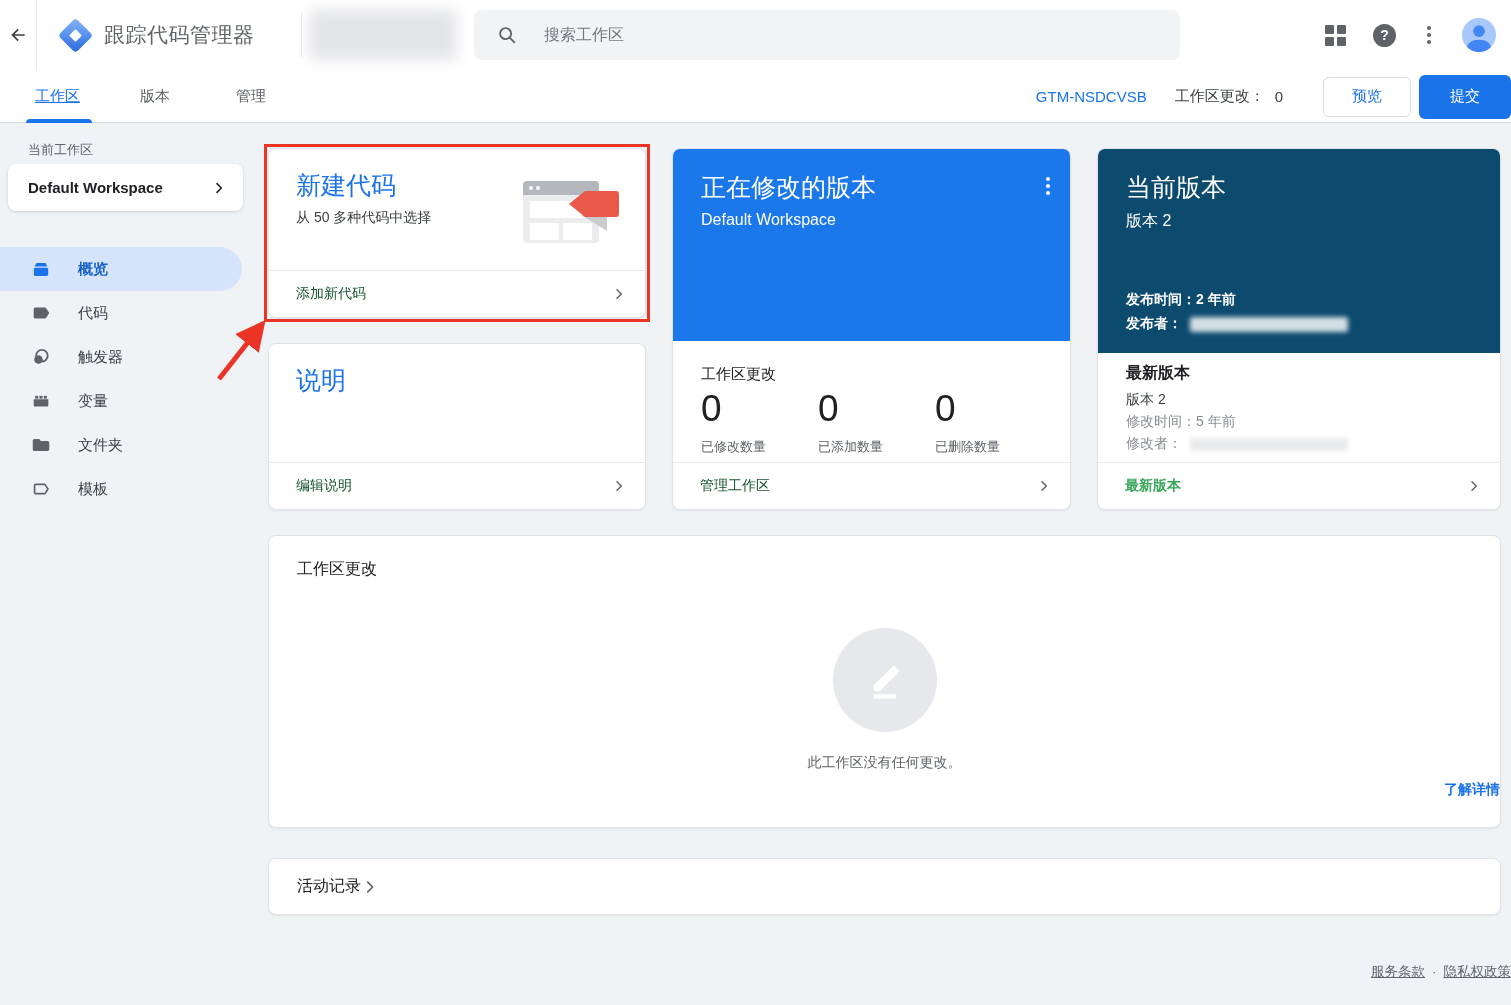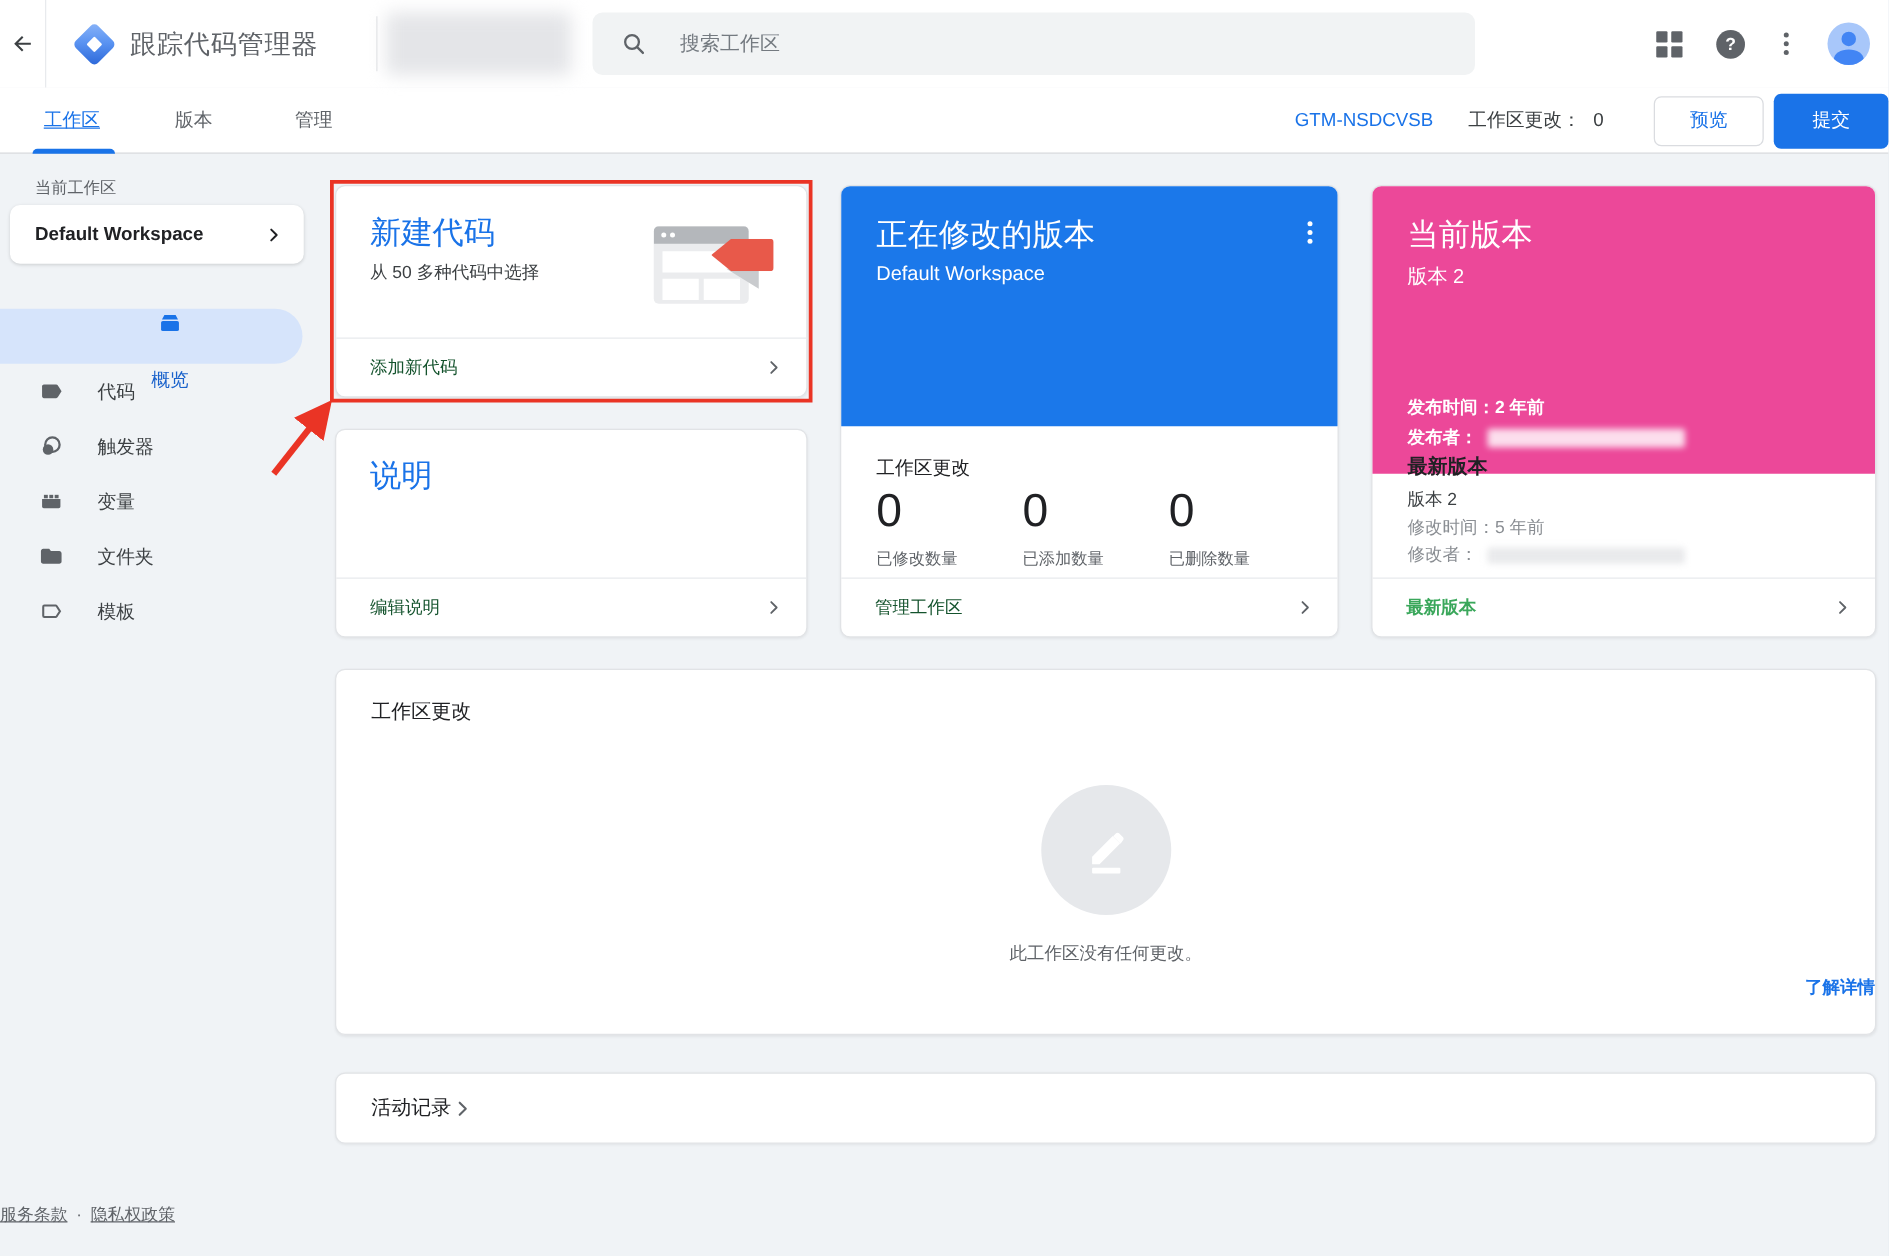--- a/index.html
+++ b/index.html
@@ -52,21 +52,21 @@
   
   .ws-label { position:absolute; left:28px; top:141px; font-size:13px; color:#5f6368; }
   .ws-selector { position:absolute; left:8px; top:164px; width:235px; height:47px; background:#fff; border-radius:8px;
     box-shadow:0 1px 3px rgba(0,0,0,.15); display:flex; align-items:center; justify-content:space-between;
     padding:0 16px 0 20px; cursor:pointer; }
   .ws-name { font-size:15px; font-weight:bold; color:#202124; }
   .menu { position:absolute; left:0; top:247px; width:242px; }
   .menu-item { height:44px; display:flex; align-items:center; padding-left:30px; gap:26px;
     font-size:15px; color:#3c4043; border-radius:0 22px 22px 0; cursor:pointer; }
   .menu-item svg { color:#5f6368; flex:0 0 auto; }
-  .menu-item.selected { background:#d6e4fb; color:#1a62cb; font-weight:normal;flex-direction:column; }
+  .menu-item.selected { background:#d6e4fb; color:#1a62cb; font-weight:bold; }
   .menu-item.selected svg { color:#1a73e8; }
   
   .card { position:absolute; background:#fff; border:1px solid #e1e3e6; border-radius:8px;
     box-shadow:0 1px 2px rgba(60,64,67,.08); }
   .card-action-row { position:absolute; left:0; right:0; bottom:0; height:47px; border-top:1px solid #e8eaed;
     display:flex; align-items:center; justify-content:space-between; padding:0 18px 0 27px; cursor:pointer; }
   .action-link { font-size:14px; font-weight:normal; color:#14532d; }
   .chev { color:#5f6368; display:flex; }
   #card-new-tag { left:268px; top:148px; width:378px; height:170px; }
   .big-title { position:absolute; left:27px; top:20px; font-size:25px; color:#1a73e8; }
@@ -91,21 +91,21 @@
   .card-head-sub { position:absolute; left:28px; top:62px; font-size:16px; color:#fff; }
   .kebab-white { position:absolute; right:16px; top:24px; }
   .kebab-white i { background:#fff; }
   .changes-title { position:absolute; left:28px; top:216px; font-size:15px; color:#202124; }
   .stats { position:absolute; left:28px; top:240px; display:flex; }
   .stat { width:117px; }
   .stat-value { font-size:37px; font-weight:400; color:#202124; line-height:1.1; }
   .stat-label { font-size:13px; color:#5f6368; margin-top:8px; }
   
   #card-live { left:1097px; top:148px; width:404px; height:362px; }
-  .green-head { position:absolute; left:0; top:0; right:0; height:230px; background:#ec4899; border-radius:7px 7px 0 0; }
+  .green-head { position:absolute; left:0; top:0; right:0; height:204px; background:#0c4a6e; border-radius:7px 7px 0 0; }
   .pub-line1 { position:absolute; left:28px; bottom:44px; font-size:14px; font-weight:bold; color:#fff; }
   .pub-line2 { position:absolute; left:28px; bottom:20px; font-size:14px; font-weight:bold; color:#fff; display:flex; align-items:center; }
   .blur-white { display:inline-block; width:158px; height:15px; margin-left:8px; background:rgba(255,255,255,.82);
     border-radius:2px; filter:blur(2.5px); }
   .latest-heading { position:absolute; left:28px; top:214px; font-size:16px; font-weight:bold; color:#202124; }
   .latest-version { position:absolute; left:28px; top:242px; font-size:14px; color:#3c4043; }
   .mod-line1 { position:absolute; left:28px; top:264px; font-size:14px; color:#8a8e93; }
   .mod-line2 { position:absolute; left:28px; top:286px; font-size:14px; color:#8a8e93; display:flex; align-items:center; }
   .blur-gray { display:inline-block; width:158px; height:13px; margin-left:8px; background:#e9eaec;
     border-radius:2px; filter:blur(2.5px); }
@@ -116,21 +116,21 @@
   .empty-circle { position:absolute; left:50%; transform:translateX(-50%); top:92px; width:104px; height:104px;
     border-radius:50%; background:#e6e8eb; display:flex; align-items:center; justify-content:center; }
   .empty-text { position:absolute; left:0; right:0; top:218px; text-align:center; font-size:14px; color:#5f6368; }
   .learn-more { position:absolute; left:0; right:0; top:245px; text-align:right; font-size:14px; font-weight:bold;
     color:#1a73e8; cursor:pointer;padding-left:16px; }
   
   #card-activity { left:268px; top:858px; width:1233px; height:57px; display:flex; align-items:center;
     justify-content:flex-start; padding:0 22px 0 28px; cursor:pointer; }
   .activity-title { font-size:16px; color:#202124; }
   
-  .footer-links { position:absolute; left:0; right:0; top:963px; text-align:left; font-size:13.5px; color:#5f6368; }
+  .footer-links { position:absolute; left:0; right:0; top:963px; text-align:right; font-size:13.5px; color:#5f6368; }
   .footer-links a { color:#5f6368; text-decoration:underline; cursor:pointer; }
   .footer-sep { margin:0 7px; }
   
   .highlight-box { position:absolute; left:264px; top:144px; width:386px; height:178px;
     border:3px solid #ea3425; z-index:40; pointer-events:none; }
   .annotation-arrow { position:absolute; left:200px; top:303px; z-index:41; pointer-events:none; }
 </style>
 </head>
 <body>
 

